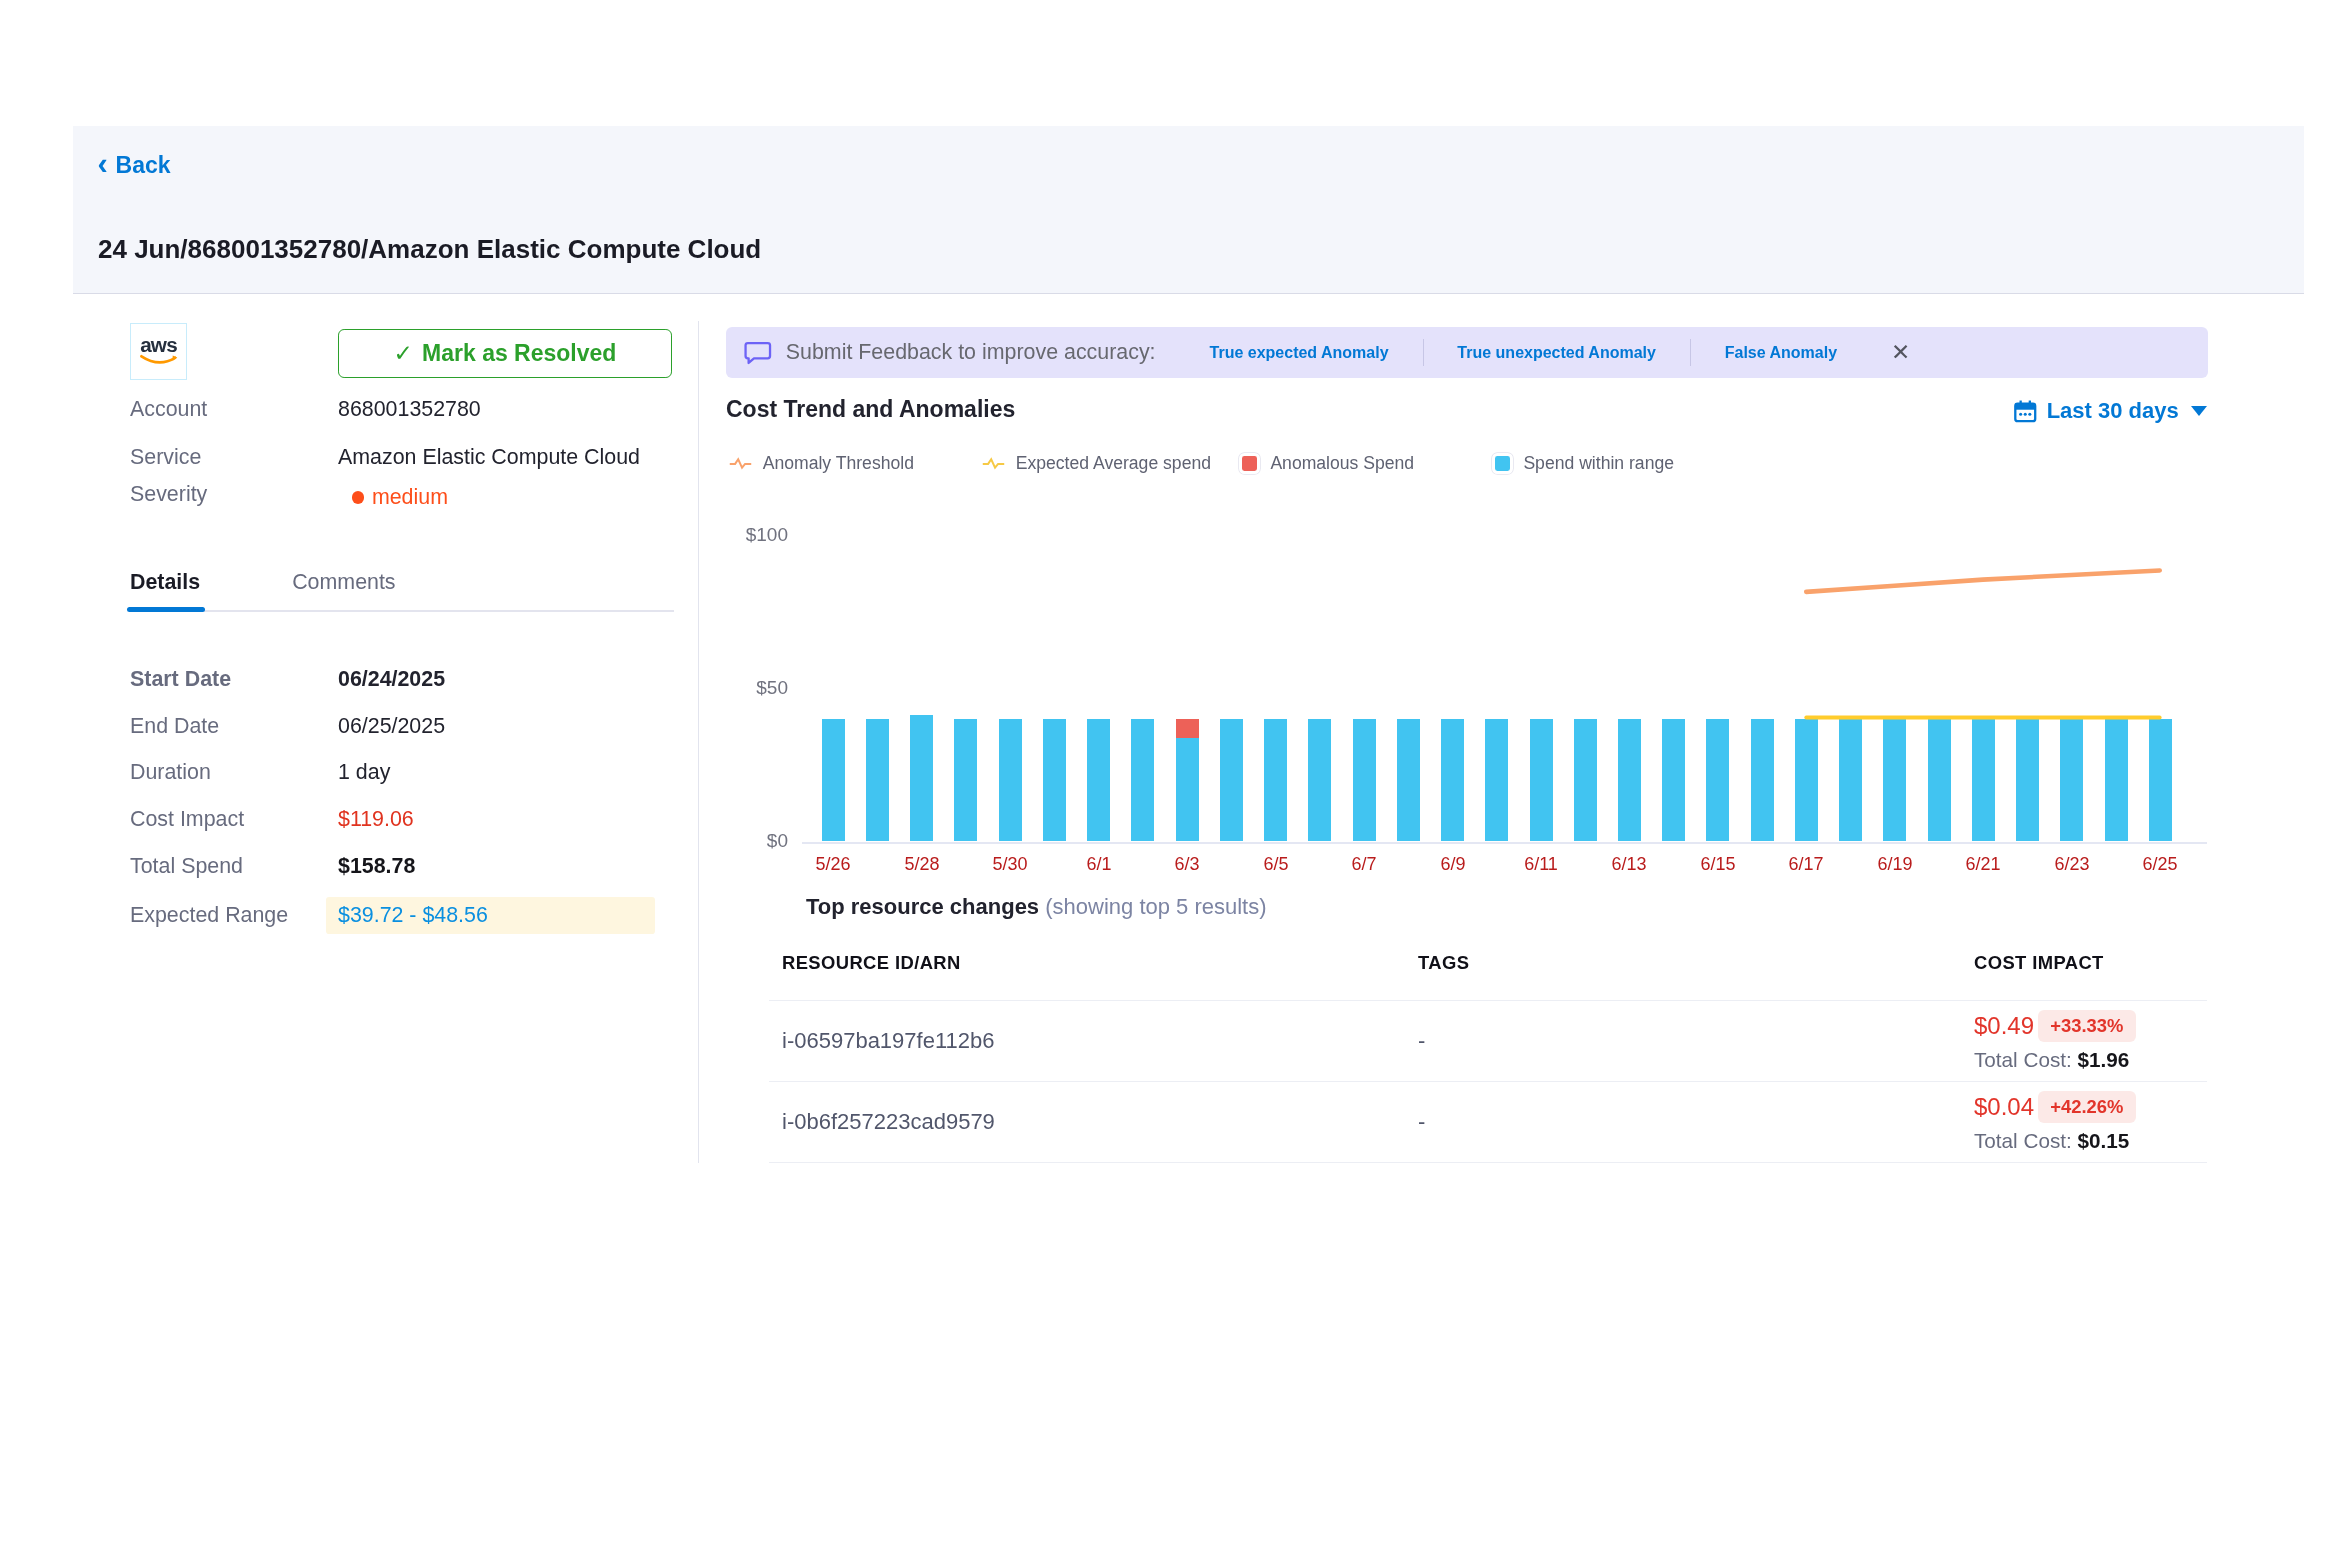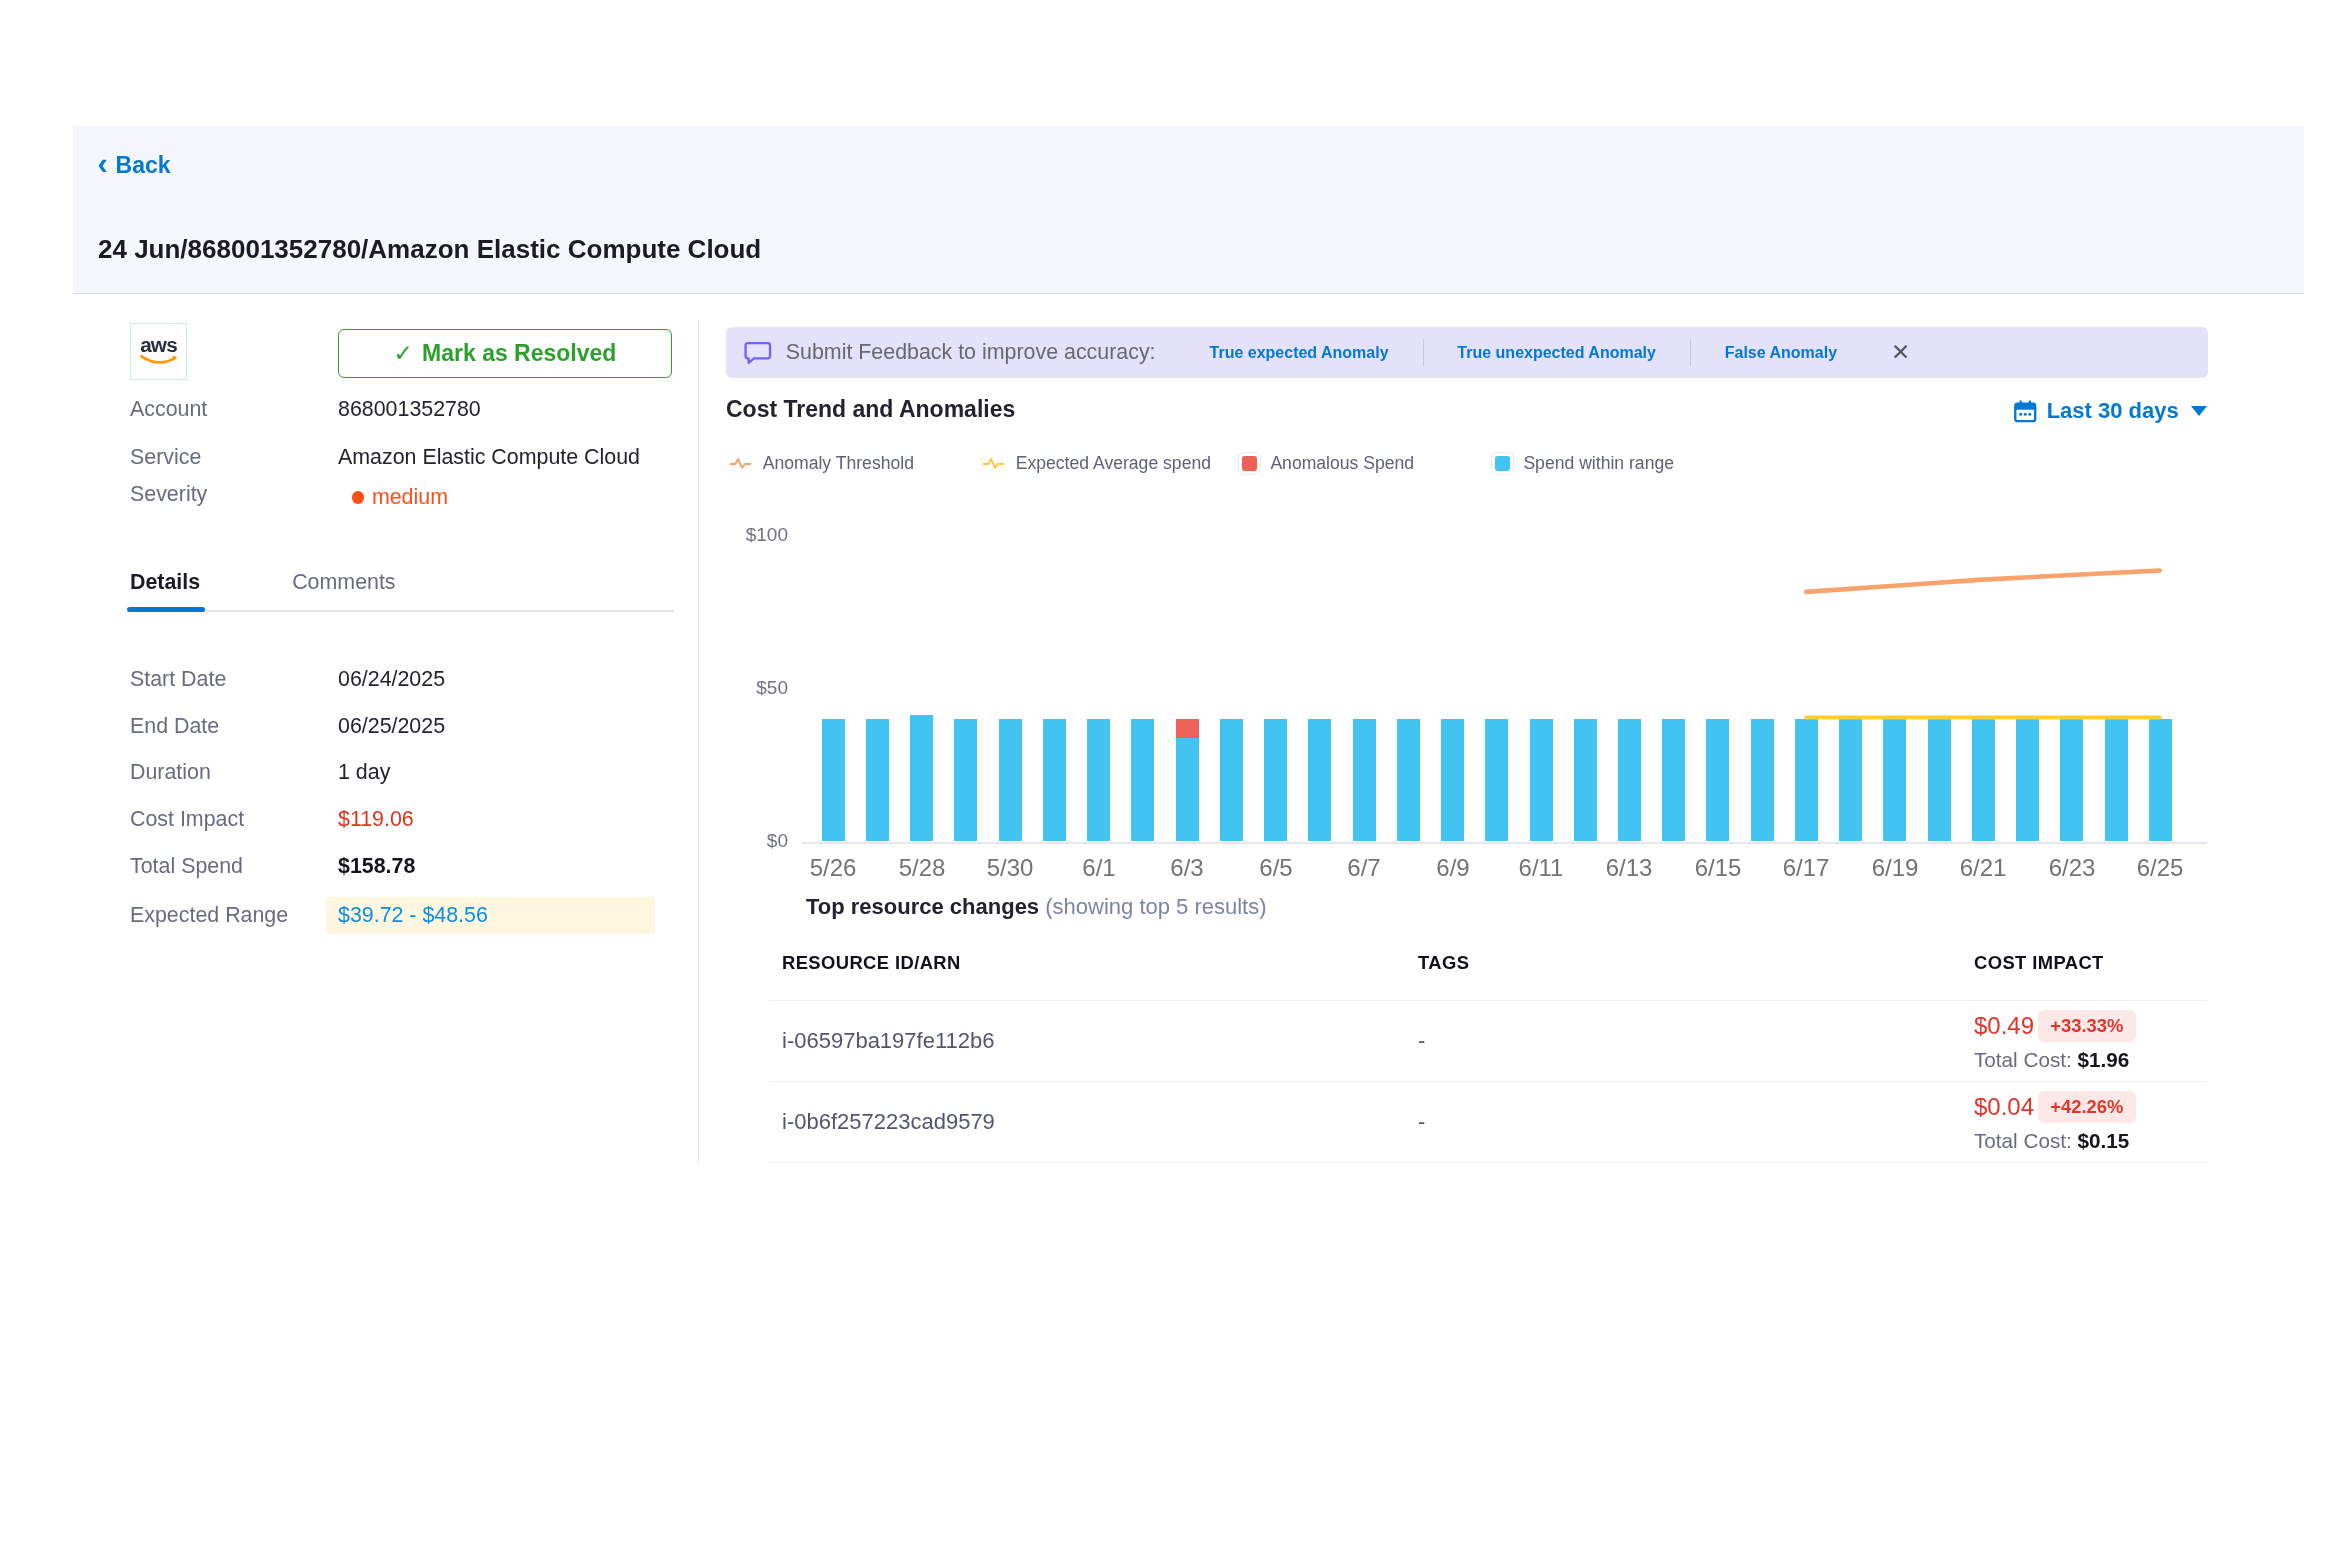--- a/index.html
+++ b/index.html
@@ -57,21 +57,21 @@
   .sw-orange { color:#F9A26B; } .sw-yellow { color:#F6C945; }
   .sw-box { width:20.7px; height:20.7px; border-radius:5.4px; border:3.1px solid #fff; box-shadow:0 0 0 0.8px #E4E4EE; }
   .sw-red { background:#ED6158; } .sw-blue { background:#41C4F1; }
 
   #plot { position:absolute; left:811px; top:520px; width:1372px; height:321px; }
   #axis-base { position:absolute; left:802px; top:842px; width:1405px; height:1.5px; background:#E4E7F3; }
   .ytick { position:absolute; width:69px; text-align:right; right:1554px; font-size:19px; color:#70727F; }
   .bar-wrap { position:absolute; bottom:0; width:23px; }
   .bar-seg { position:absolute; width:23px; left:0; }
   #xaxis { position:absolute; left:811px; top:854px; width:1372px; height:31px; }
-  .xtick { position:absolute; font-size:24px; color:#737373; transform:translateX(-50%); white-space:nowrap; }
+  .xtick { position:absolute; font-size:18px; color:#b91c1c; transform:translateX(-50%); white-space:nowrap; }
   #line-overlay { position:absolute; left:811px; top:520px; width:1372px; height:321px; overflow:visible; }
 
   
   #resource-block { position:absolute; left:769px; top:894px; width:1438px; }
   .res-title-row { font-size:22px; padding-left:0;margin-left:37px; }
   .res-title { font-weight:bold; color:#22232E; }
   .res-subtitle { color:#7C84A3; }
   .res-grid { display:grid; grid-template-columns:636px 556px 246px; padding-left:13px; align-items:center; }
   .res-head { margin-top:32px; padding-bottom:26px; border-bottom:0.8px solid #ECEEF4; font-size:18.4px; font-weight:bold; color:#101018; letter-spacing:0.4px; }
   .res-row { border-bottom:0.8px solid #ECEEF4; height:81px; }
@@ -129,21 +129,21 @@
       </span>
     </div>
 
     <div class="tabs">
       <span class="tab active">Details</span>
       <span class="tab inactive">Comments</span>
     </div>
     <div class="tab-underline-track"></div>
     <div class="tab-underline"></div>
 
-    <div class="field-row" style="top:369px;">
+    <div class="field-row" style="top:369px;font-weight:bold;">
       <span class="field-label">Start Date</span>
       <span class="field-value">06/24/2025</span>
     </div>
     <div class="field-row" style="top:416px;">
       <span class="field-label">End Date</span>
       <span class="field-value">06/25/2025</span>
     </div>
     <div class="field-row" style="top:462px;">
       <span class="field-label">Duration</span>
       <span class="field-value">1 day</span>

